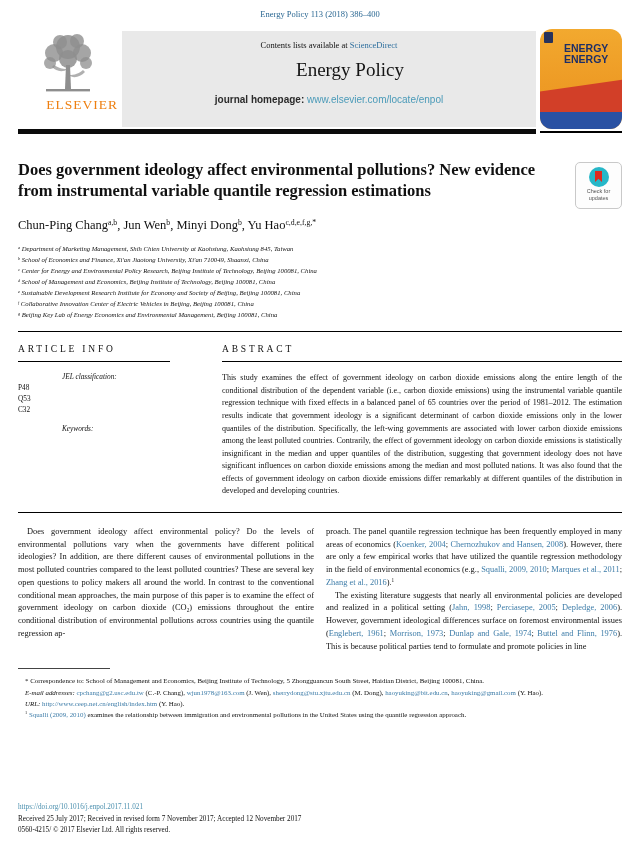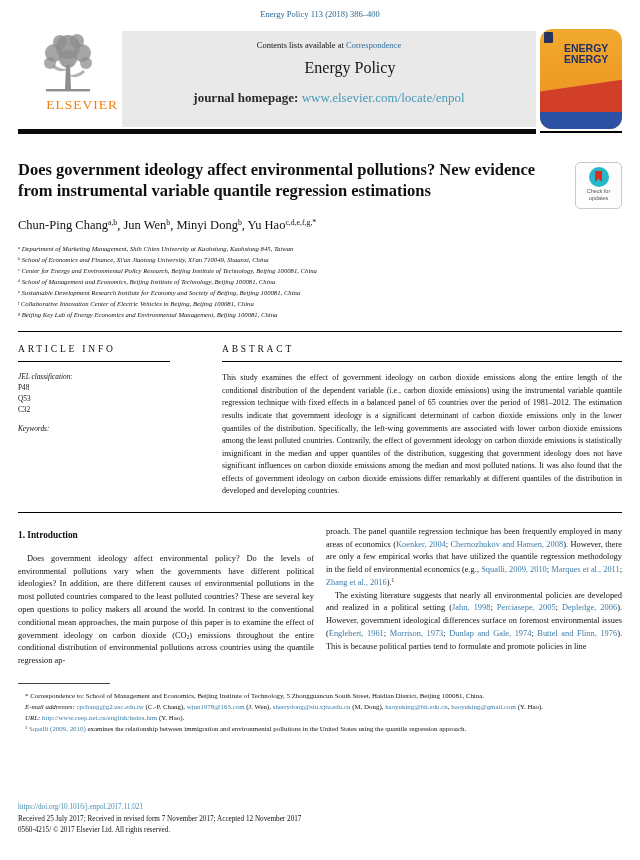--- a/index.html
+++ b/index.html
@@ -10,22 +10,22 @@
   .ref-line { text-align:center; font-size:8.5px; color:#2a6792; padding-top:9px; }
 
   
   .header-wrap { position:relative; margin:10px 18px 0; height:106px; }
   .logo-box { position:absolute; left:0; top:2px; width:100px; height:96px; text-align:right; }
   .logo-tree svg { width:64px; height:68px; display:block; margin:0 auto; }
   .logo-text { font-size:13.5px; color:#ee7f10; letter-spacing:1px; margin-top:-2px; }
   .banner { position:absolute; left:104px; right:86px; top:2px; height:96px; background:#e9e9e9; text-align:center; }
   .banner .contents { font-size:8.5px; margin-top:9px; color:#111; }
   .lnk-sd { color:#2e6f9e; }
-  .banner .jtitle { font-size:16px; margin-top:9px; color:#141414;padding-left:42px; }
-  .banner .homepage { font-size:13px; font-family:Liberation Serif, serif; margin-top:13px; color:#2b2b2b; font-weight:bold; }
+  .banner .jtitle { font-size:19px; margin-top:9px; color:#141414;padding-left:42px; }
+  .banner .homepage { font-size:10px; font-family:Liberation Sans, sans-serif; margin-top:13px; color:#2b2b2b; font-weight:bold; }
   .banner .homepage .lnk-hp { color:#4a9ab8; font-weight:normal; }
   .cover { position:absolute; right:0; top:0; width:82px; height:100px; background:linear-gradient(180deg,#f2a92f 0%,#ee9b25 55%,#eb9522 100%); overflow:hidden;border-radius:12px; }
   .cover-emblem { position:absolute; left:4px; top:3px; width:9px; height:11px; background:#27335c; border-radius:1px; }
   .cover-title { position:absolute; left:24px; top:14px; font-family:"Liberation Sans",sans-serif; font-weight:bold; font-size:10.5px; line-height:1.08; color:#1f2f66; }
   .cover-red { position:absolute; left:0; bottom:17px; width:100%; height:34px; background:#d23f28; clip-path:polygon(0 40%,100% 5%,100% 100%,0 100%); }
   .cover-blue { position:absolute; left:0; bottom:0; width:100%; height:17px; background:#2a51a3; }
   .cover-underline { position:absolute; right:0; top:102px; width:82px; height:2px; background:#000; }
   .black-bar { position:absolute; left:0; top:100px; right:86px; height:5px; background:#0b0b0b; }
 
   
@@ -43,21 +43,21 @@
   .affils { margin:10px 18px 0; font-size:6.7px; font-style:italic; line-height:1.65; }
 
   .rule { border-top:1px solid #000; margin:11px 18px 0; }
 
   
   .info-abs { display:flex; margin:0 18px; padding-top:12px;font-family:Liberation Serif, serif; }
   .info-col { width:152px; flex:none; margin-right:52px; }
   .abs-col { flex:1; }
   .sec-head { font-size:9.5px; letter-spacing:2.8px; color:#111; }
   .head-rule { border-top:1px solid #000; margin-top:7px; margin-bottom:10px; }
-  .lbl { font-style:italic; font-size:7.3px; line-height:1.5; }
+  .lbl { font-style:italic; font-size:7.3px; line-height:1.5;margin-left:44px; }
   .kw-gap { margin-top:8px; }
   .info-item { font-size:7.3px; line-height:1.5; }
   .abs-text { font-size:8px; line-height:1.57; text-align:justify; }
 
   .rule2 { border-top:1px solid #000; margin:14px 18px 0; }
 
   
   .body-cols { display:flex; margin:13px 18px 0; }
   .bcol { width:296px; font-size:8.4px; line-height:1.52; text-align:justify; }
   .bcol.left { margin-right:12px; }
@@ -101,21 +101,21 @@
             <path d="M32 44 C38 48 44 46 49 41 L47 39 C41 44 36 44 32 44 Z" opacity="0.7"></path>
             <rect x="10" y="58" width="44" height="2.4"></rect>
           </g>
         </svg>
       </div>
       <div class="logo-text">ELSEVIER</div>
     </div>
 
     <div class="banner">
       <div class="contents">
-        <span>Contents lists available at </span><span class="lnk-sd">Correspondence</span>
+        <span>Contents lists available at </span><span class="lnk-sd">ScienceDirect</span>
       </div>
       <div class="jtitle">Energy Policy</div>
       <div class="homepage">
         <span>journal homepage: </span><span class="lnk-hp">www.elsevier.com/locate/enpol</span>
       </div>
     </div>
 
     <div class="cover">
       <div class="cover-emblem"></div>
       <div class="cover-title">
@@ -173,21 +173,20 @@
       <div class="sec-head">ABSTRACT</div>
       <div class="head-rule"></div>
       <div class="abs-text">This study examines the effect of government ideology on carbon dioxide emissions along the entire length of the conditional distribution of the dependent variable (i.e., carbon dioxide emissions) using the instrumental variable quantile regression technique with fixed effects in a balanced panel of 65 countries over the period of 1981–2012. The estimation results indicate that government ideology is a significant determinant of carbon dioxide emissions only in the lower quantiles of the distribution. Specifically, the left-wing governments are associated with lower carbon dioxide emissions among the least polluted countries. Contrarily, the effect of government ideology on carbon dioxide emissions is statistically insignificant in the median and upper quantiles of the distribution, suggesting that government ideology does not have significant influences on carbon dioxide emissions among the median and most polluted nations. It was also found that the effects of government ideology on carbon dioxide emissions differ remarkably at different quantiles of the distribution in developed and developing countries.</div>
     </div>
   </div>
 
   <div class="rule2"></div>
 
   <div class="body-cols">
     <div class="bcol left">
-      <div class="sec-title">1. Introduction</div>
       <div class="para"><span>Does government ideology affect environmental policy? Do the levels of environmental pollutions vary when the governments have different political ideologies? In addition, are there different causes of environmental pollutions in the most polluted countries compared to the least polluted countries? These are several key open questions to policy makers all around the world. In contrast to the conventional conditional mean approaches, the main purpose of this paper is to examine the effect of government ideology on carbon dioxide (CO</span><sub>2</sub><span>) emissions throughout the entire conditional distribution of environmental pollutions across countries using the quantile regression ap-</span></div>
     </div>
     <div class="bcol">
       <div class="para" style="text-indent:0"><span>proach. The panel quantile regression technique has been frequently employed in many areas of economics (</span><span class="lnk">Koenker, 2004</span><span>; </span><span class="lnk">Chernozhukov and Hansen, 2008</span><span>). However, there are only a few empirical works that have utilized the quantile regression methodology in the field of environmental economics (e.g., </span><span class="lnk">Squalli, 2009, 2010</span><span>; </span><span class="lnk">Marques et al., 2011</span><span>; </span><span class="lnk">Zhang et al., 2016</span><span>).</span><sup>1</sup></div>
       <div class="para"><span>The existing literature suggests that nearly all environmental policies are developed and realized in a political setting (</span><span class="lnk">Jahn, 1998</span><span>; </span><span class="lnk">Perciasepe, 2005</span><span>; </span><span class="lnk">Depledge, 2006</span><span>). However, government ideological differences surface on foremost environmental issues (</span><span class="lnk">Englebert, 1961</span><span>; </span><span class="lnk">Morrison, 1973</span><span>; </span><span class="lnk">Dunlap and Gale, 1974</span><span>; </span><span class="lnk">Buttel and Flinn, 1976</span><span>). This is because political parties tend to formulate and promote policies in line</span></div>
     </div>
   </div>
 
   <div class="footnotes">
     <div class="fn-divider"></div>

